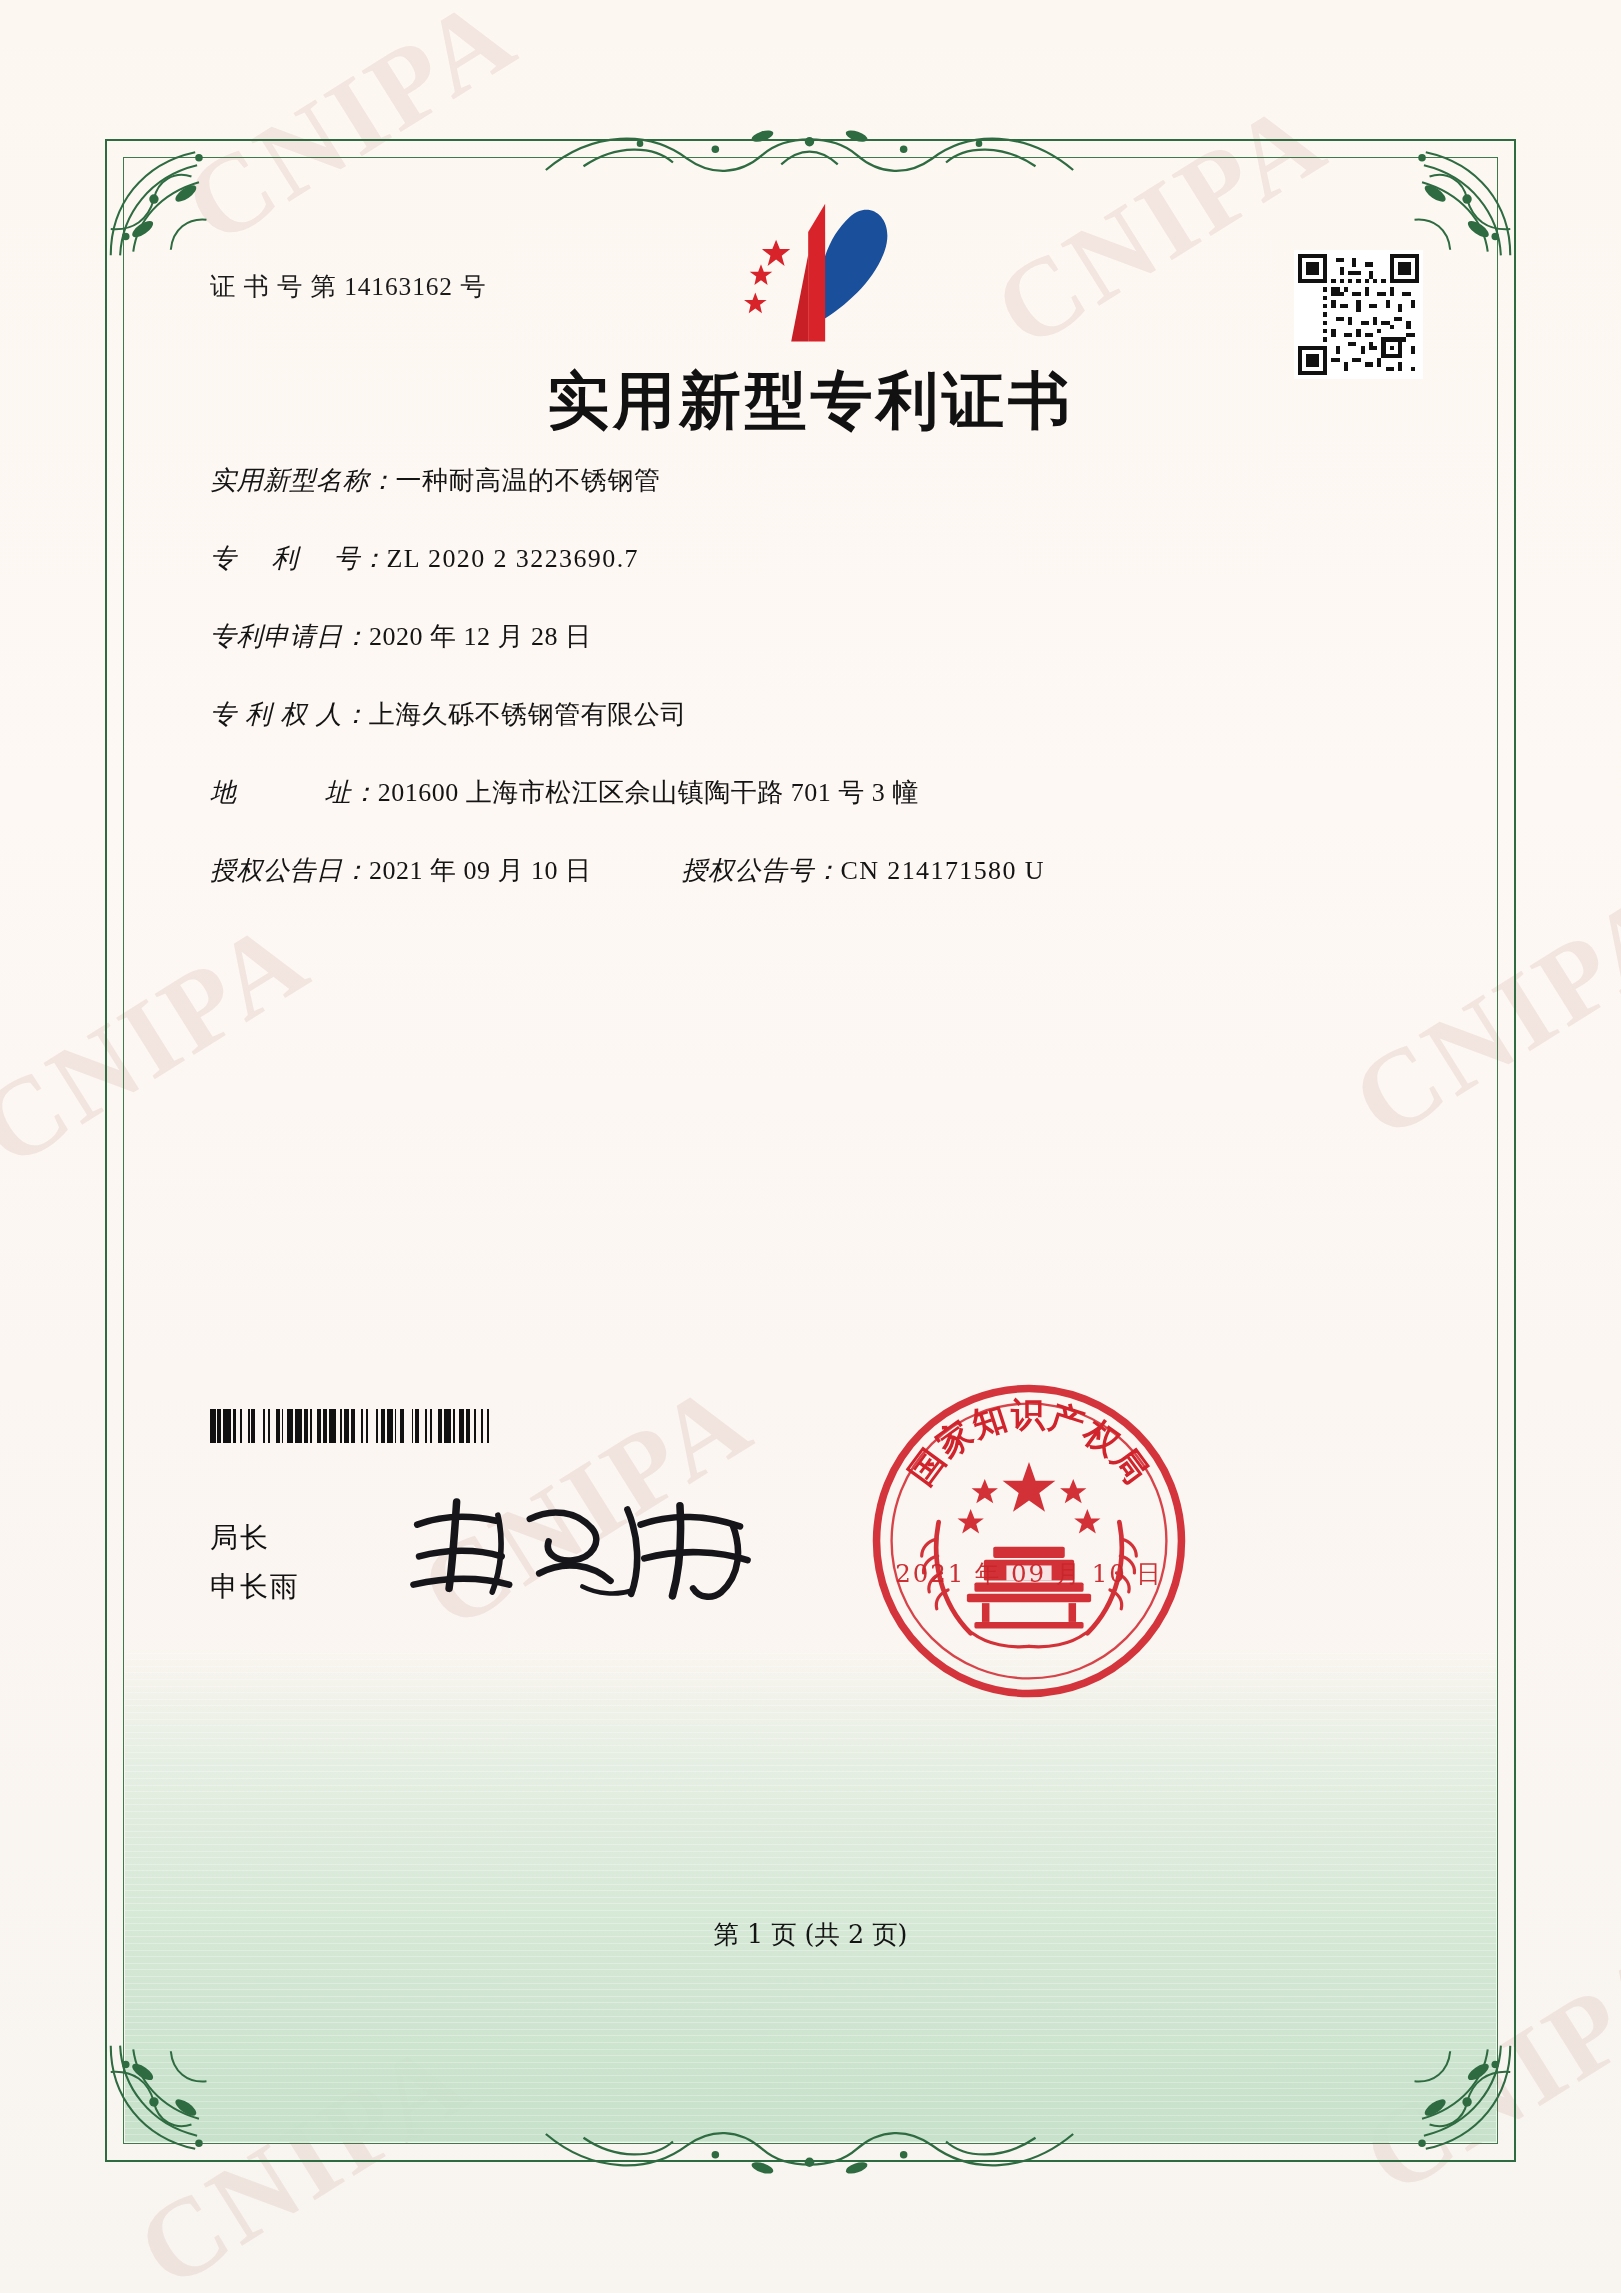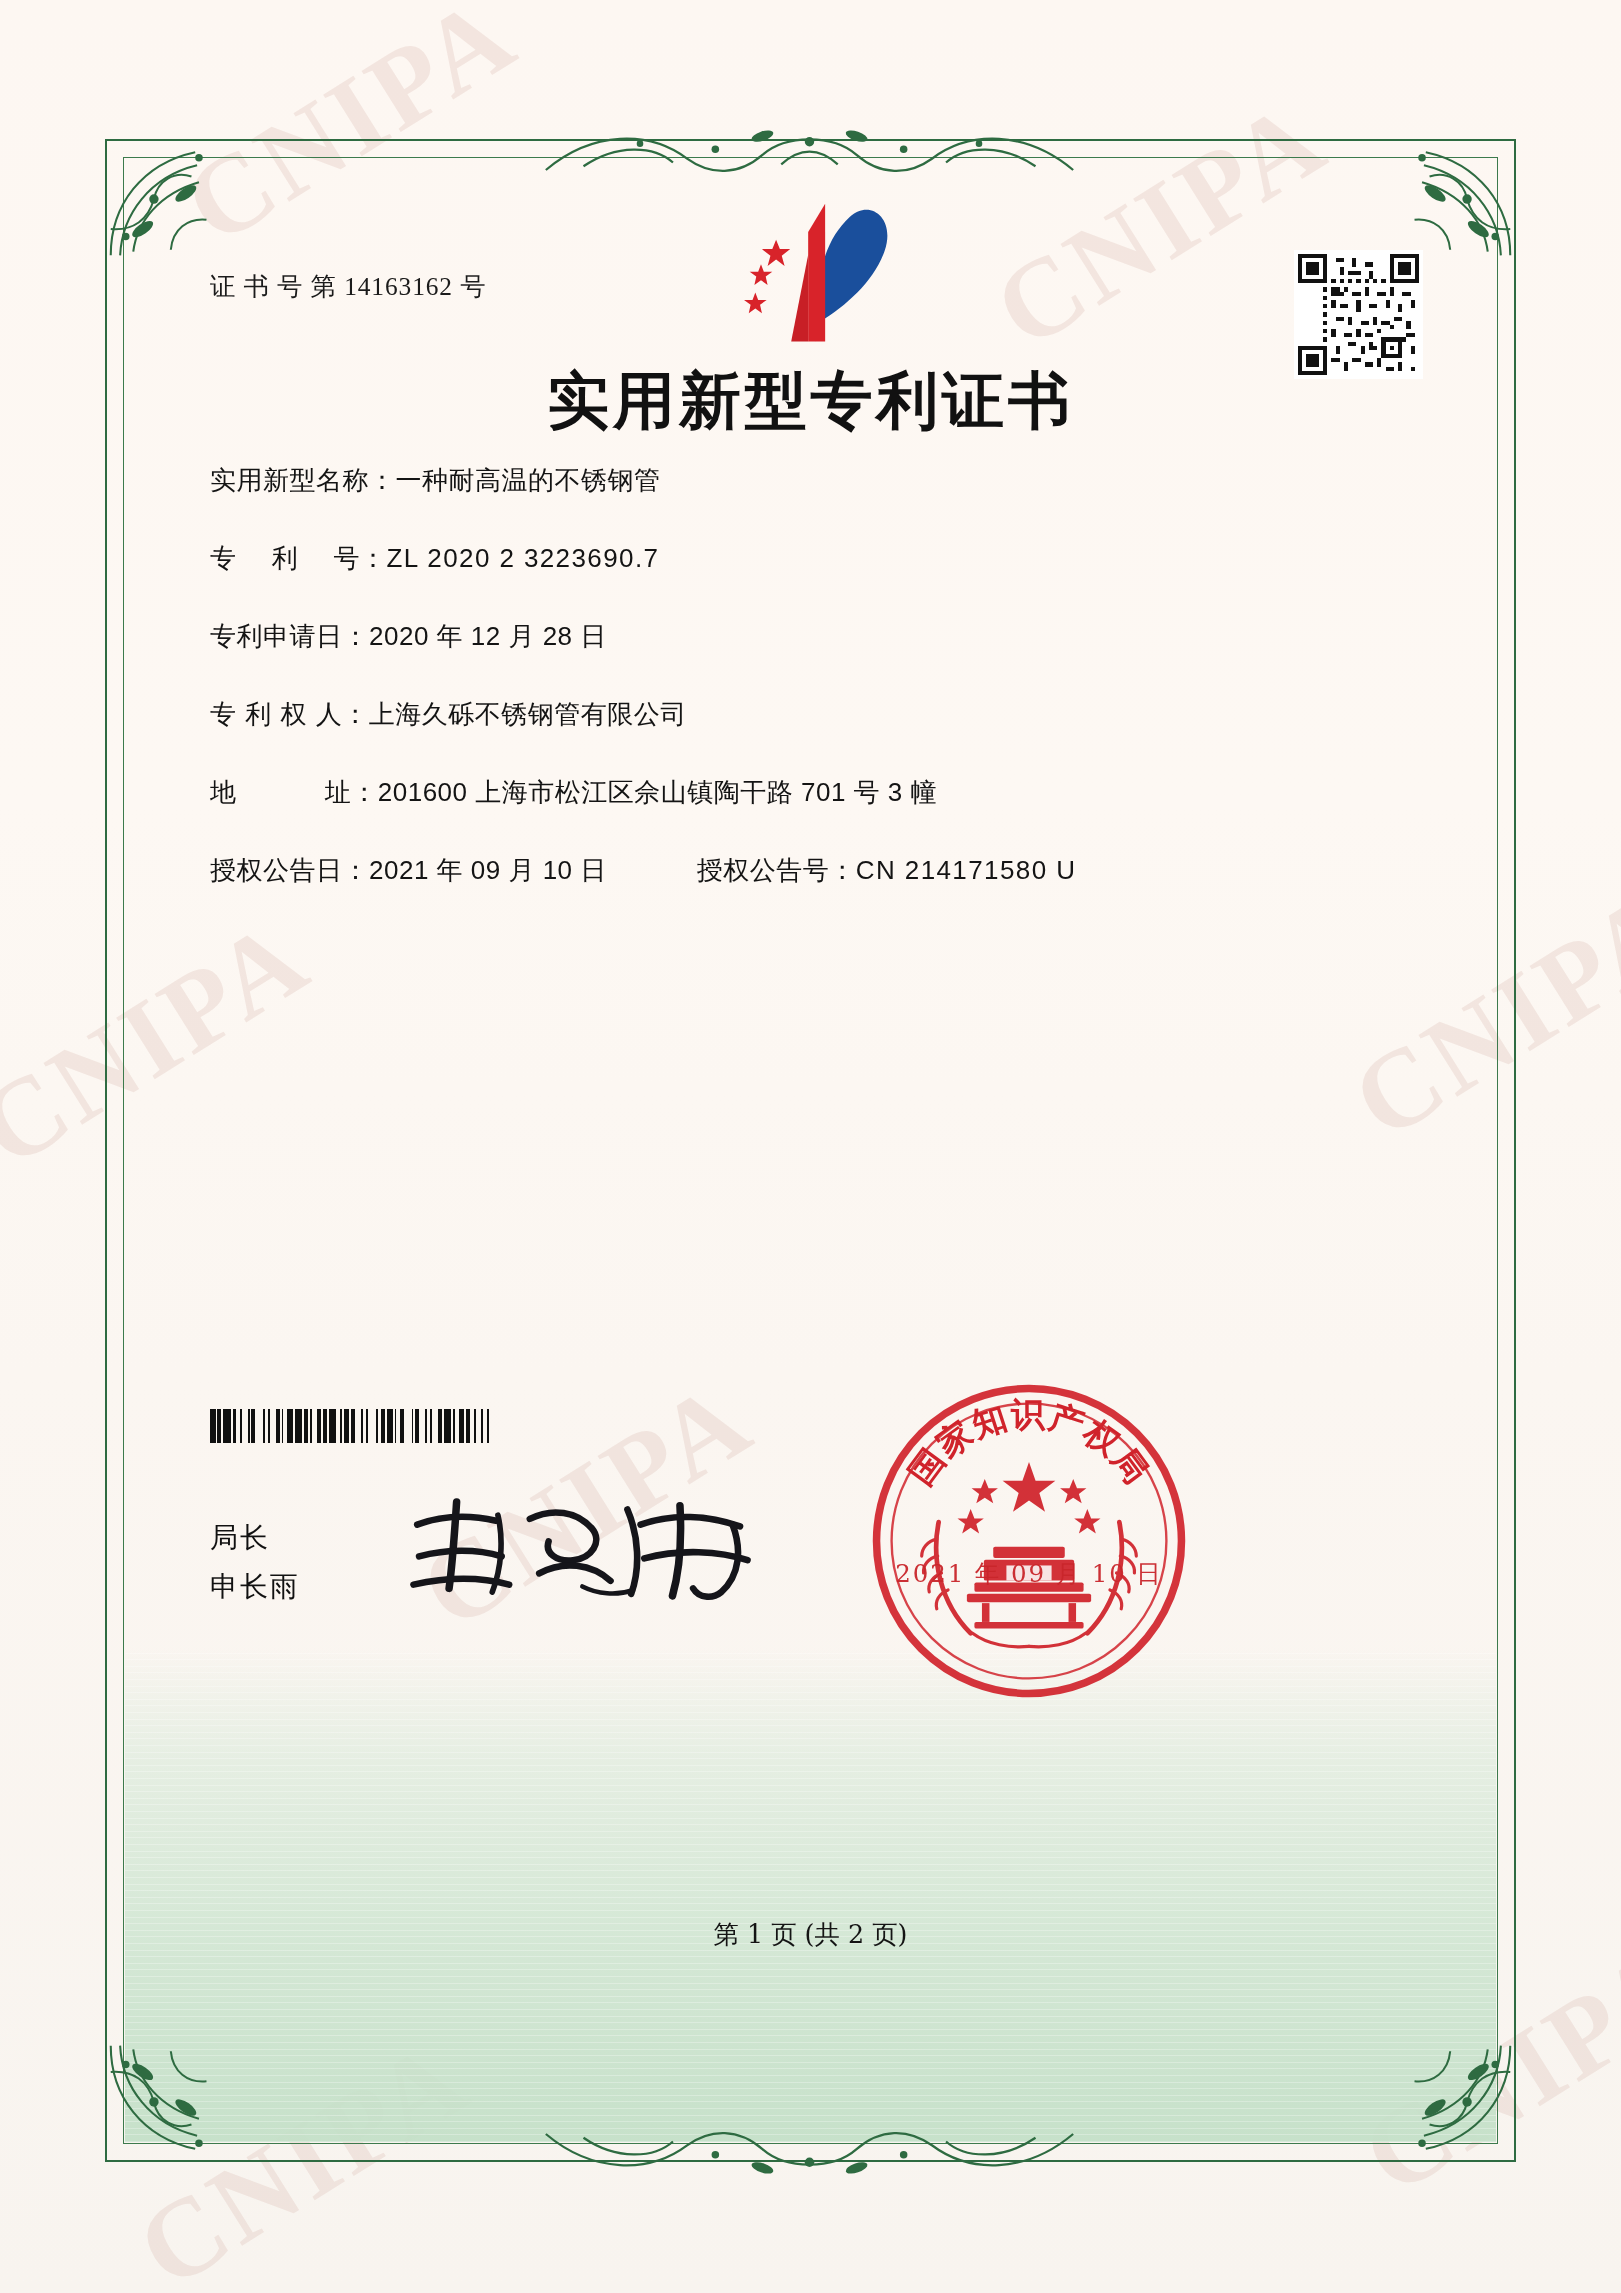--- a/index.html
+++ b/index.html
@@ -172,23 +172,24 @@
   .field-row {
     font-size: 26px;
     color: #141414;
     margin-bottom: 43px;
     white-space: nowrap;
     letter-spacing: 0.5px;
   }
   .lbl {
     display: inline-block;
     font-family: "DejaVu Serif", "Liberation Serif", serif;
+    font-style: italic;
   }
   .val {
-    font-family: Liberation Sans, sans-serif;
+    font-family: Liberation Serif, serif;
   }
   .val.mono-ish { letter-spacing: 1.4px; }
 
   .row-two .second {
     display: inline-block;
     margin-left: 83px;
   }
 
   .para {
     position: absolute;

